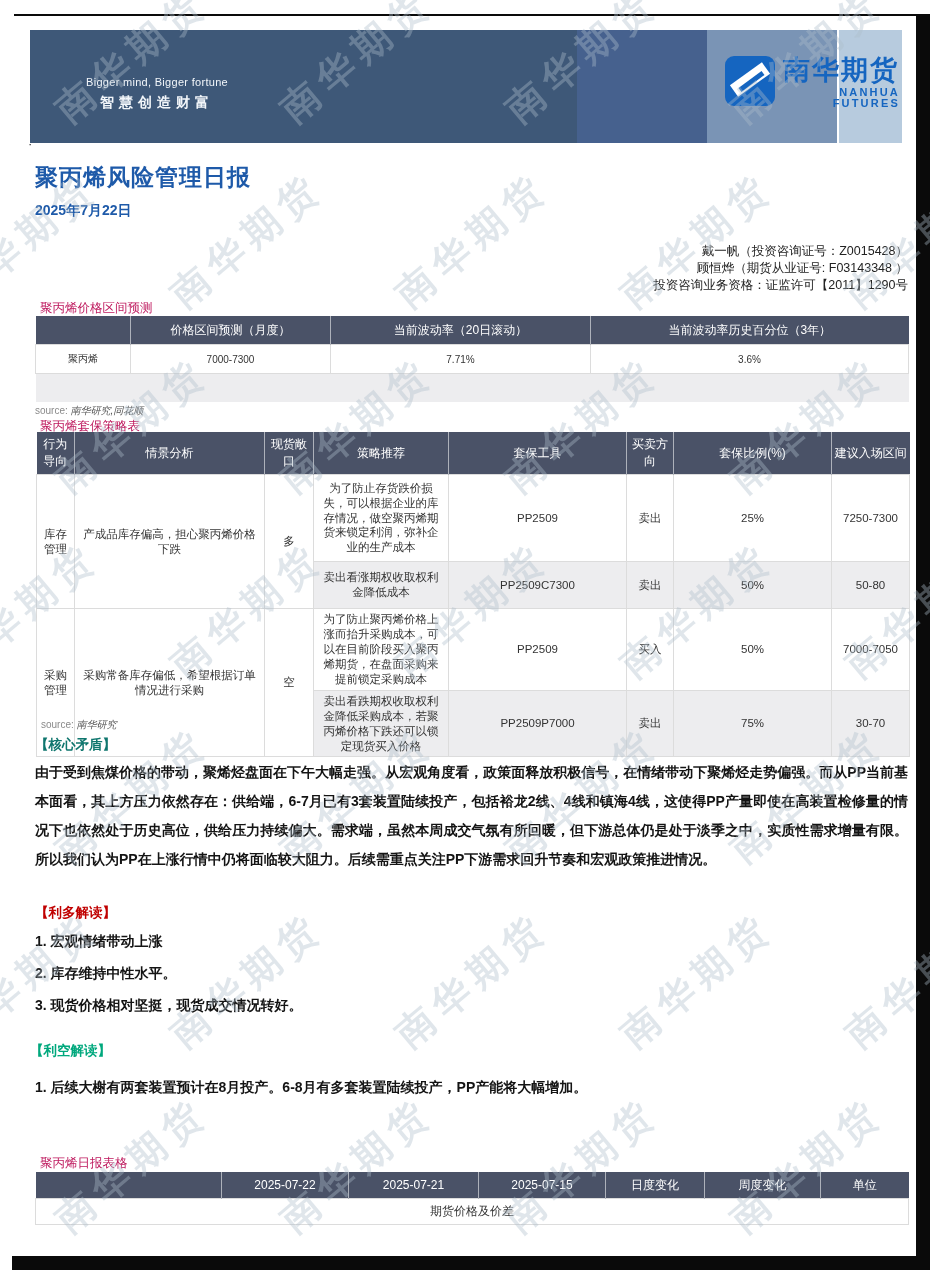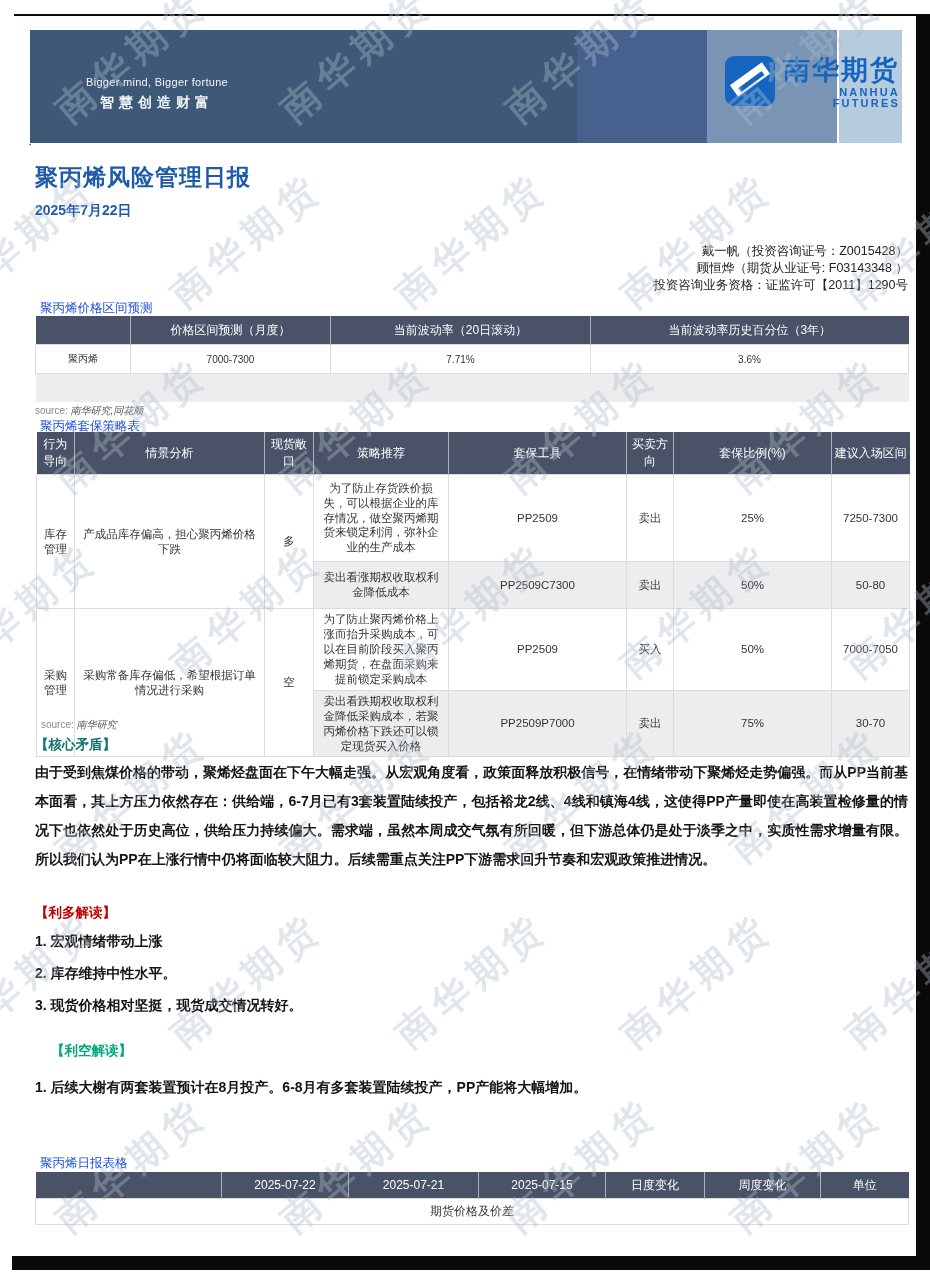--- a/index.html
+++ b/index.html
@@ -21,21 +21,21 @@
   #logo{position:absolute;left:695px;top:26px;display:flex;align-items:center;}
   #logo-text{margin-left:8px;line-height:1;}
   #logo-cn{font-size:27px;font-weight:bold;letter-spacing:2px;}
   #logo-en{font-size:11px;font-weight:bold;letter-spacing:2.2px;margin-top:3px;text-align:right;}
   
   #tiny-dot{left:28px;top:136px;font-size:13px;color:#333;}
   #doc-title{left:35px;top:162px;font-size:23px;font-weight:bold;color:#1E5AA9;letter-spacing:1px;}
   #doc-date{left:35px;top:202px;font-size:14px;font-weight:bold;color:#1E5AA9;}
   #analysts{right:22px;top:243px;text-align:right;font-size:12.5px;color:#222;line-height:17px;}
   
-  .tbl-label{font-size:12.5px;color:#1d4ed8;}
+  .tbl-label{font-size:12.5px;color:#be185d;}
   .src{font-size:10px;color:#8a8a8a;}
   .src i{color:#555;font-style:italic;}
   
   table{border-collapse:collapse;table-layout:fixed;width:873px;}
   th{background:#4A5267;color:#fff;font-weight:normal;font-size:12px;
      border-right:1px solid rgba(255,255,255,0.55);padding:4px 2px;text-align:center;}
   th:last-child{border-right:none;}
   td{font-size:11.5px;color:#333;text-align:center;padding:3px 4px;
      border:1px solid #dcdcdc;background:#fff;word-break:break-all;}
   tr.gray td{background:#EDEDEF;}
@@ -198,21 +198,21 @@
 <div class="abs sec-label blue" style="left:35px;top:736px;">【核心矛盾】</div>
 <div class="abs" id="core-text">由于受到焦煤价格的带动，聚烯烃盘面在下午大幅走强。从宏观角度看，政策面释放积极信号，在情绪带动下聚烯烃走势偏强。而从PP当前基本面看，其上方压力依然存在：供给端，6-7月已有3套装置陆续投产，包括裕龙2线、4线和镇海4线，这使得PP产量即使在高装置检修量的情况下也依然处于历史高位，供给压力持续偏大。需求端，虽然本周成交气氛有所回暖，但下游总体仍是处于淡季之中，实质性需求增量有限。所以我们认为PP在上涨行情中仍将面临较大阻力。后续需重点关注PP下游需求回升节奏和宏观政策推进情况。</div>
 
 <div class="abs sec-label red" style="left:35px;top:904px;">【利多解读】</div>
 <div class="abs" style="left:35px;top:932px;width:873px;">
   <div class="list-item">1. 宏观情绪带动上涨</div>
   <div class="list-item">2. 库存维持中性水平。</div>
   <div class="list-item">3. 现货价格相对坚挺，现货成交情况转好。</div>
 </div>
 
-<div class="abs sec-label green" style="left:51px;top:1042px;">【利空解读】</div>
+<div class="abs sec-label green" style="left:30px;top:1042px;">【利空解读】</div>
 <div class="abs" style="left:35px;top:1078px;width:873px;">
   <div class="list-item">1. 后续大榭有两套装置预计在8月投产。6-8月有多套装置陆续投产，PP产能将大幅增加。</div>
 </div>
 
 <div class="abs tbl-label" style="left:40px;top:1155px;">聚丙烯日报表格</div>
 <table class="abs" id="table3" style="left:35px;top:1172px;">
   <colgroup>
     <col style="width:186px">
       <col style="width:127px">
       <col style="width:130px">

